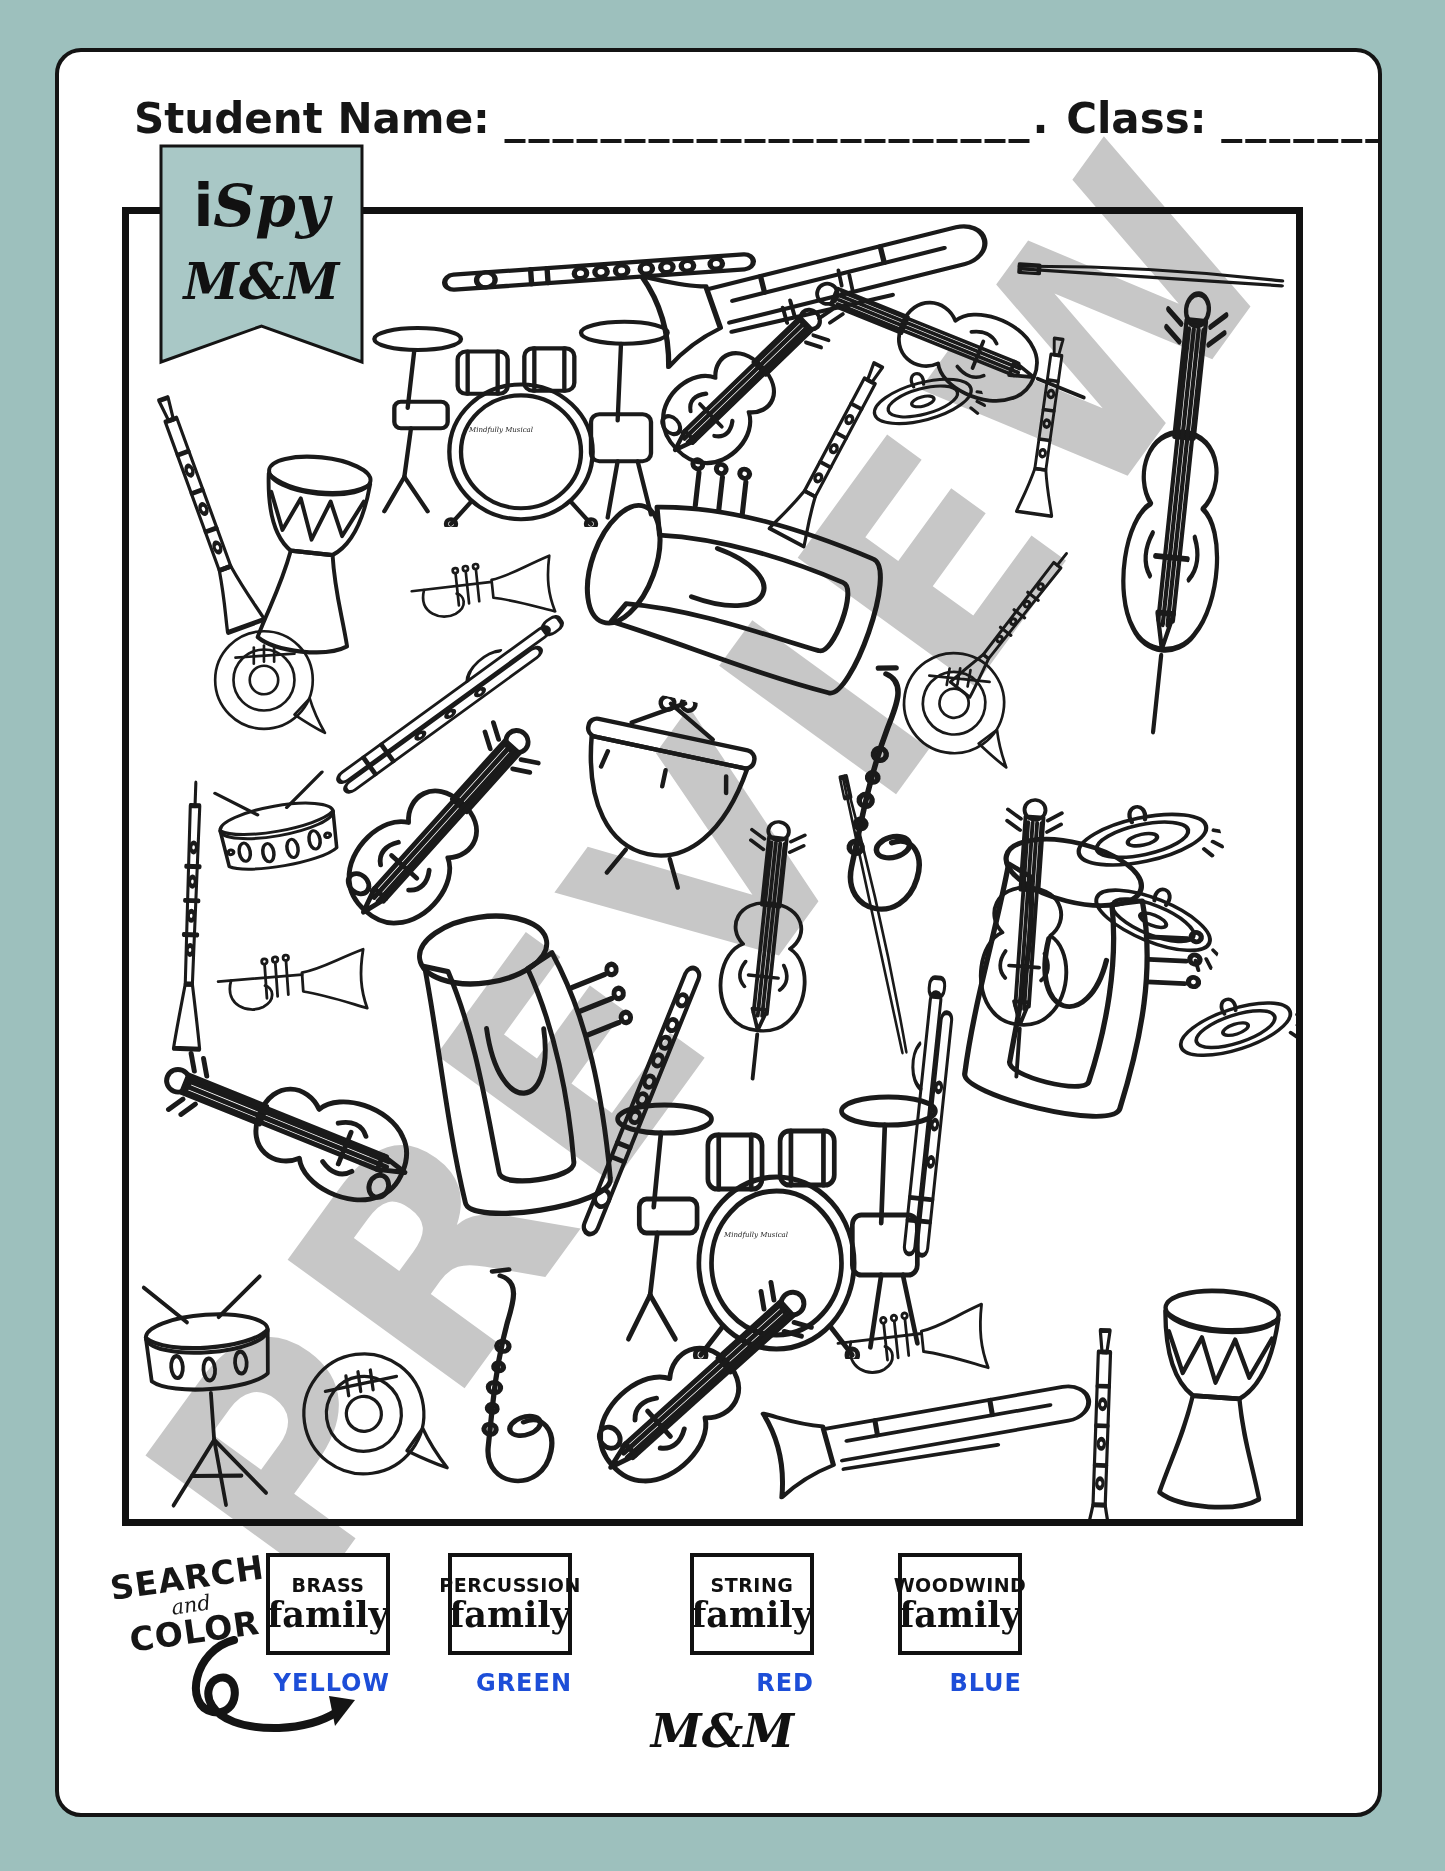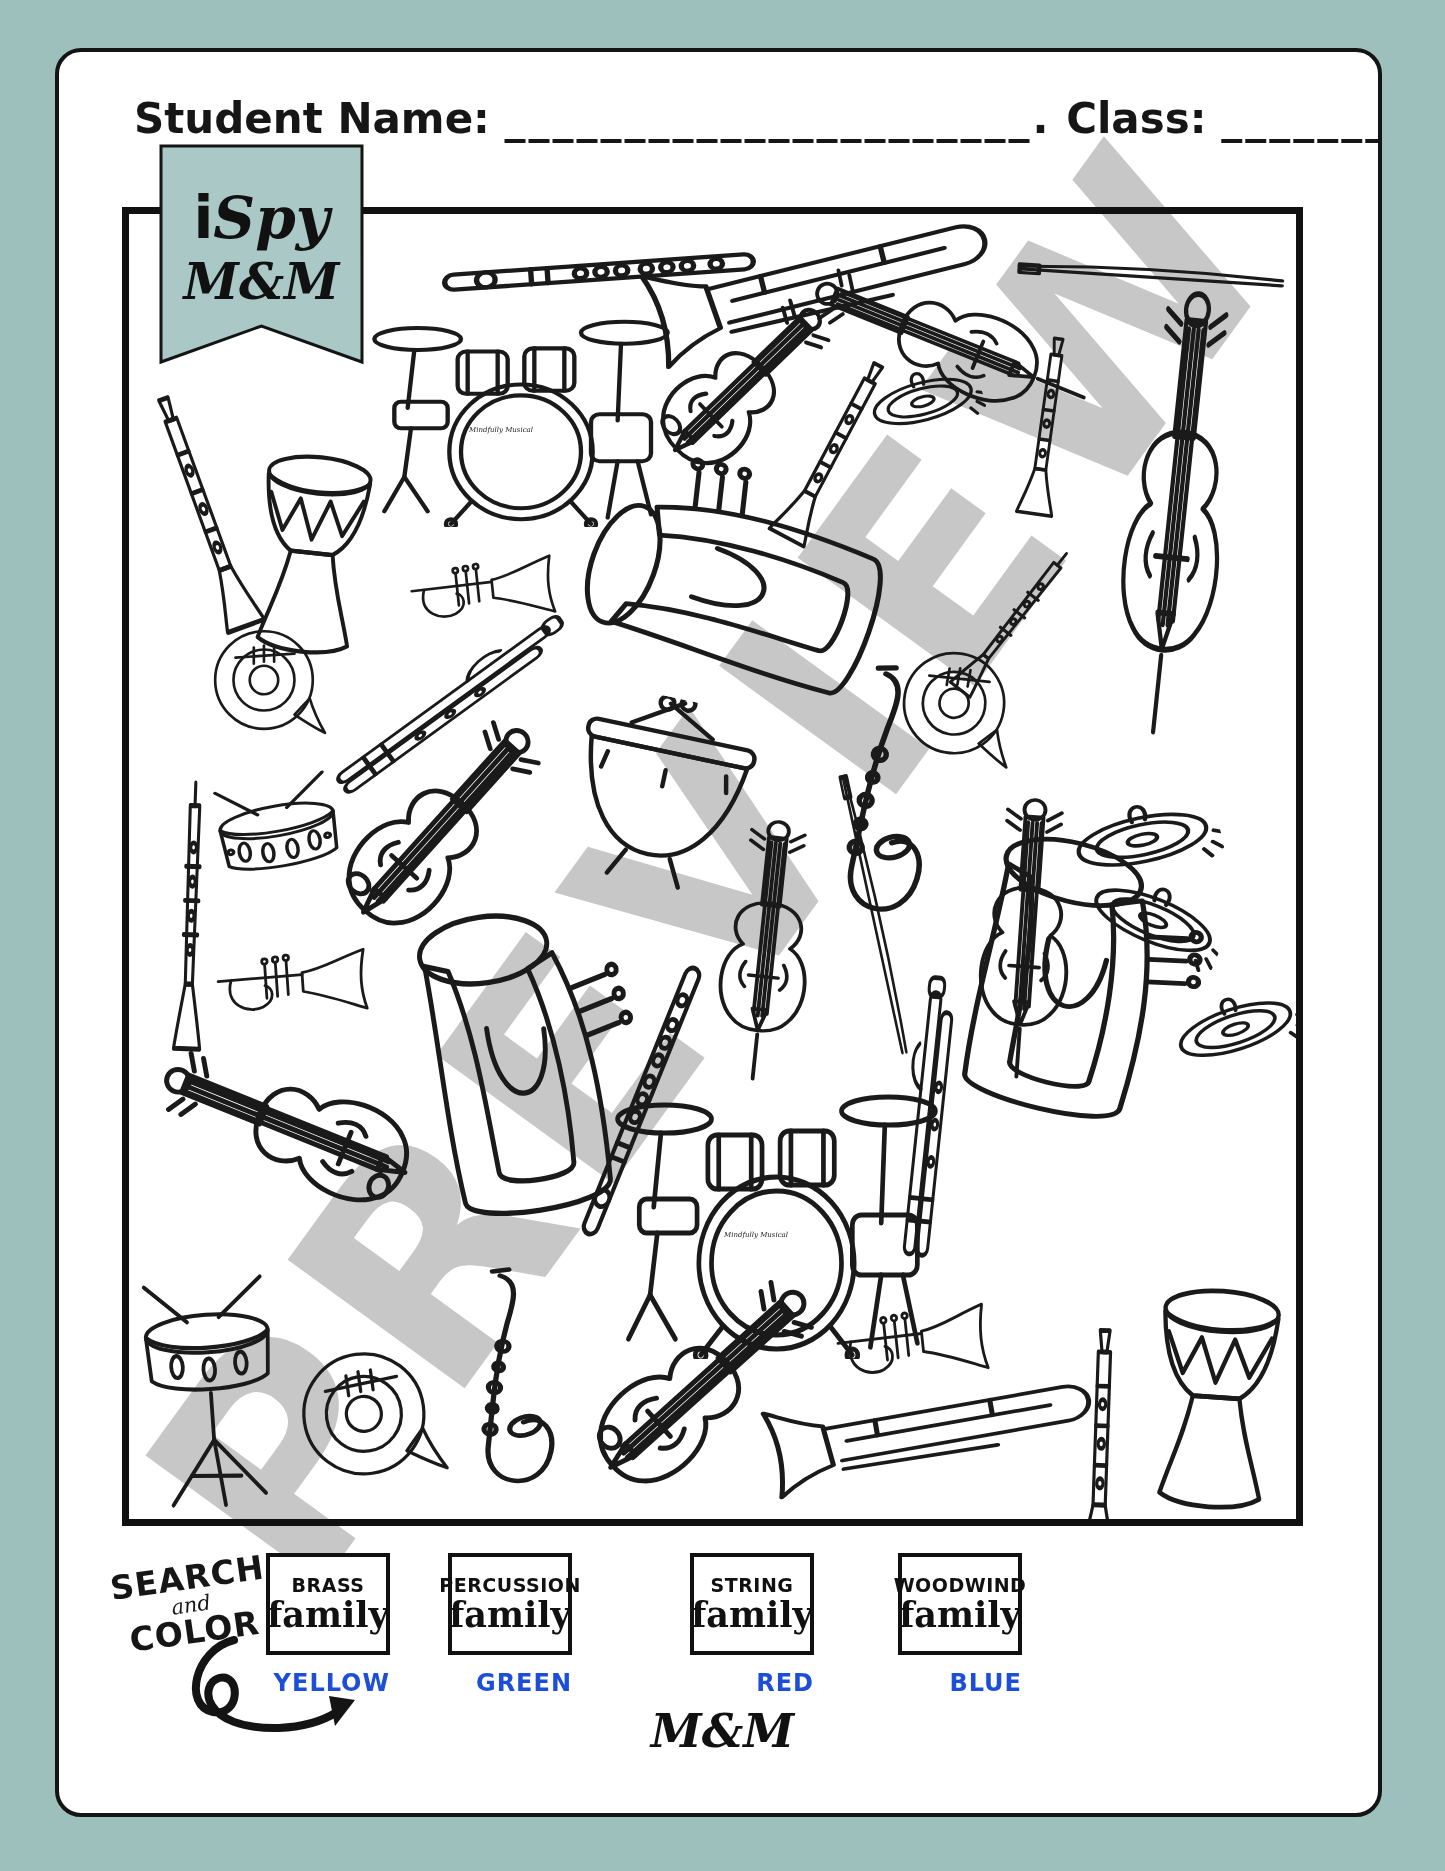--- a/index.html
+++ b/index.html
@@ -34,21 +34,21 @@
   .inst{position:absolute;z-index:2;}
   .inst svg{stroke:#1a1a1a;stroke-width:2.6;fill:none;display:block;}
   .inst svg *{vector-effect:non-scaling-stroke;stroke-linecap:round;stroke-linejoin:round;}
   .bass-label{
     position:absolute;z-index:3;font-family:"DejaVu Serif","Liberation Serif",serif;
     font-style:italic;font-size:7px;color:#222;width:90px;line-height:1;
   }
   
   .banner{position:absolute;left:100px;top:92px;width:205px;height:222px;z-index:6;}
   .banner .btxt{position:absolute;width:100%;text-align:center;color:#111;}
-  .banner .l1{top:40px;font-size:58px;}
+  .banner .l1{top:28px;font-size:58px;}
   .banner .l1 .i{font-weight:800;font-family:"DejaVu Sans",sans-serif;}
   .banner .l1 .spy{font-family:"DejaVu Serif","Liberation Serif",serif;font-style:italic;font-weight:700;}
   .banner .l2{top:108px;font-size:50px;font-family:"DejaVu Serif","Liberation Serif",serif;font-style:italic;font-weight:700;}
   
   .legend{position:absolute;left:0;top:1495px;width:1327px;z-index:4;}
   .search-block{
     position:absolute;left:52px;top:14px;width:160px;text-align:center;
     transform:rotate(-8deg);color:#161616;z-index:4;
   }
   .search-block .big{font-size:33px;font-weight:900;letter-spacing:1px;line-height:1.05;}

